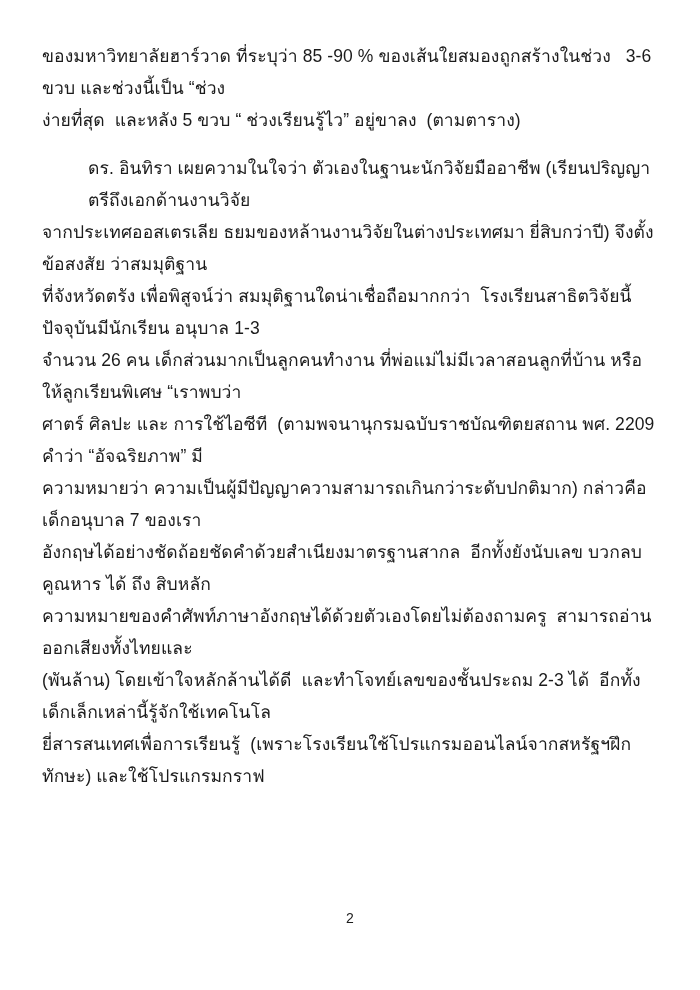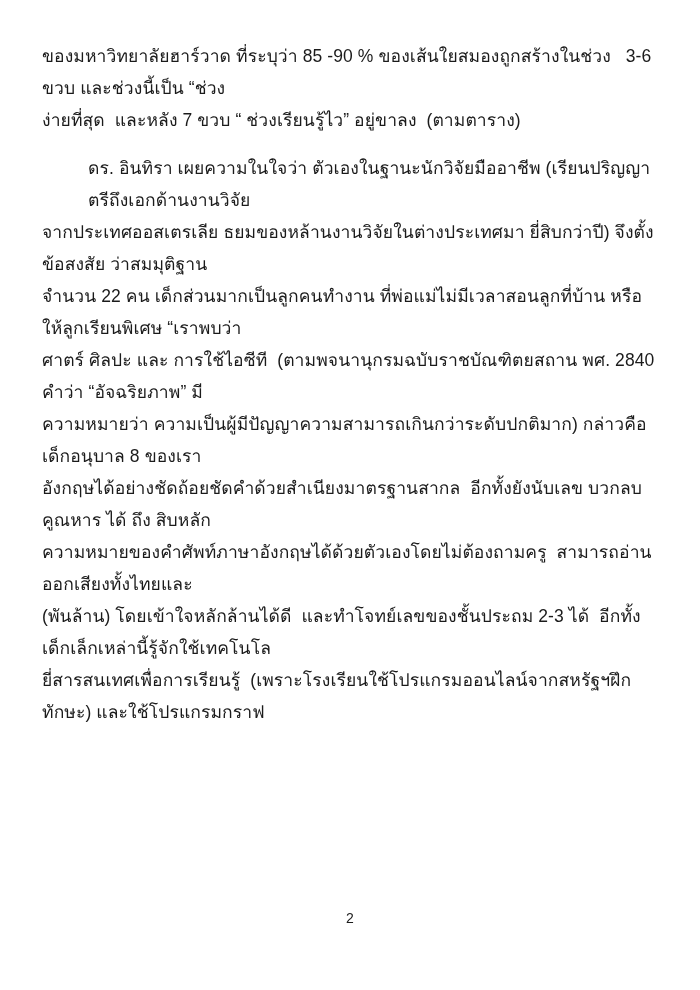--- a/index.html
+++ b/index.html
@@ -41,28 +41,29 @@
     color: #1b1b1b;
   }
 </style>
 </head>
 <body>
 
 <div class="page">
   <div class="content">
       <div class="para">
         <div class="line">ของมหาวิทยาลัยฮาร์วาด ที่ระบุว่า 85 -90 % ของเส้นใยสมองถูกสร้างในช่วง   3-6 ขวบ และช่วงนี้เป็น “ช่วง</div>
-        <div class="line">ง่ายที่สุด  และหลัง 7 ขวบ “ ช่วงเรียนรู้ไว” อยู่ขาลง  (ตามตาราง)</div>
+        <div class="line">ง่ายที่สุด  และหลัง 5 ขวบ “ ช่วงเรียนรู้ไว” อยู่ขาลง  (ตามตาราง)</div>
       </div>
       <div class="para">
         <div class="line first-indent">ดร. อินทิรา เผยความในใจว่า ตัวเองในฐานะนักวิจัยมืออาชีพ (เรียนปริญญาตรีถึงเอกด้านงานวิจัย</div>
         <div class="line">จากประเทศออสเตรเลีย ธยมของหล้านงานวิจัยในต่างประเทศมา ยี่สิบกว่าปี) จึงตั้งข้อสงสัย ว่าสมมุติฐาน</div>
-        <div class="line">จำนวน 22 คน เด็กส่วนมากเป็นลูกคนทำงาน ที่พ่อแม่ไม่มีเวลาสอนลูกที่บ้าน หรือให้ลูกเรียนพิเศษ “เราพบว่า</div>
-        <div class="line">ศาตร์ ศิลปะ และ การใช้ไอซีที  (ตามพจนานุกรมฉบับราชบัณฑิตยสถาน พศ. 2840   คำว่า “อัจฉริยภาพ” มี</div>
-        <div class="line">ความหมายว่า ความเป็นผู้มีปัญญาความสามารถเกินกว่าระดับปกติมาก) กล่าวคือ เด็กอนุบาล 8 ของเรา</div>
+        <div class="line">ที่จังหวัดตรัง เพื่อพิสูจน์ว่า สมมุติฐานใดน่าเชื่อถือมากกว่า  โรงเรียนสาธิตวิจัยนี้ปัจจุบันมีนักเรียน อนุบาล 1-3</div>
+        <div class="line">จำนวน 26 คน เด็กส่วนมากเป็นลูกคนทำงาน ที่พ่อแม่ไม่มีเวลาสอนลูกที่บ้าน หรือให้ลูกเรียนพิเศษ “เราพบว่า</div>
+        <div class="line">ศาตร์ ศิลปะ และ การใช้ไอซีที  (ตามพจนานุกรมฉบับราชบัณฑิตยสถาน พศ. 2209   คำว่า “อัจฉริยภาพ” มี</div>
+        <div class="line">ความหมายว่า ความเป็นผู้มีปัญญาความสามารถเกินกว่าระดับปกติมาก) กล่าวคือ เด็กอนุบาล 7 ของเรา</div>
         <div class="line">อังกฤษได้อย่างชัดถ้อยชัดคำด้วยสำเนียงมาตรฐานสากล  อีกทั้งยังนับเลข บวกลบ คูณหาร ได้ ถึง สิบหลัก</div>
         <div class="line">ความหมายของคำศัพท์ภาษาอังกฤษได้ด้วยตัวเองโดยไม่ต้องถามครู  สามารถอ่านออกเสียงทั้งไทยและ</div>
         <div class="line">(พันล้าน) โดยเข้าใจหลักล้านได้ดี  และทำโจทย์เลขของชั้นประถม 2-3 ได้  อีกทั้งเด็กเล็กเหล่านี้รู้จักใช้เทคโนโล</div>
         <div class="line">ยี่สารสนเทศเพื่อการเรียนรู้  (เพราะโรงเรียนใช้โปรแกรมออนไลน์จากสหรัฐฯฝึกทักษะ) และใช้โปรแกรมกราฟ</div>
       </div>
     </div>
   <div class="footer">
     <div class="page-number">2</div>
   </div>
 </div>

